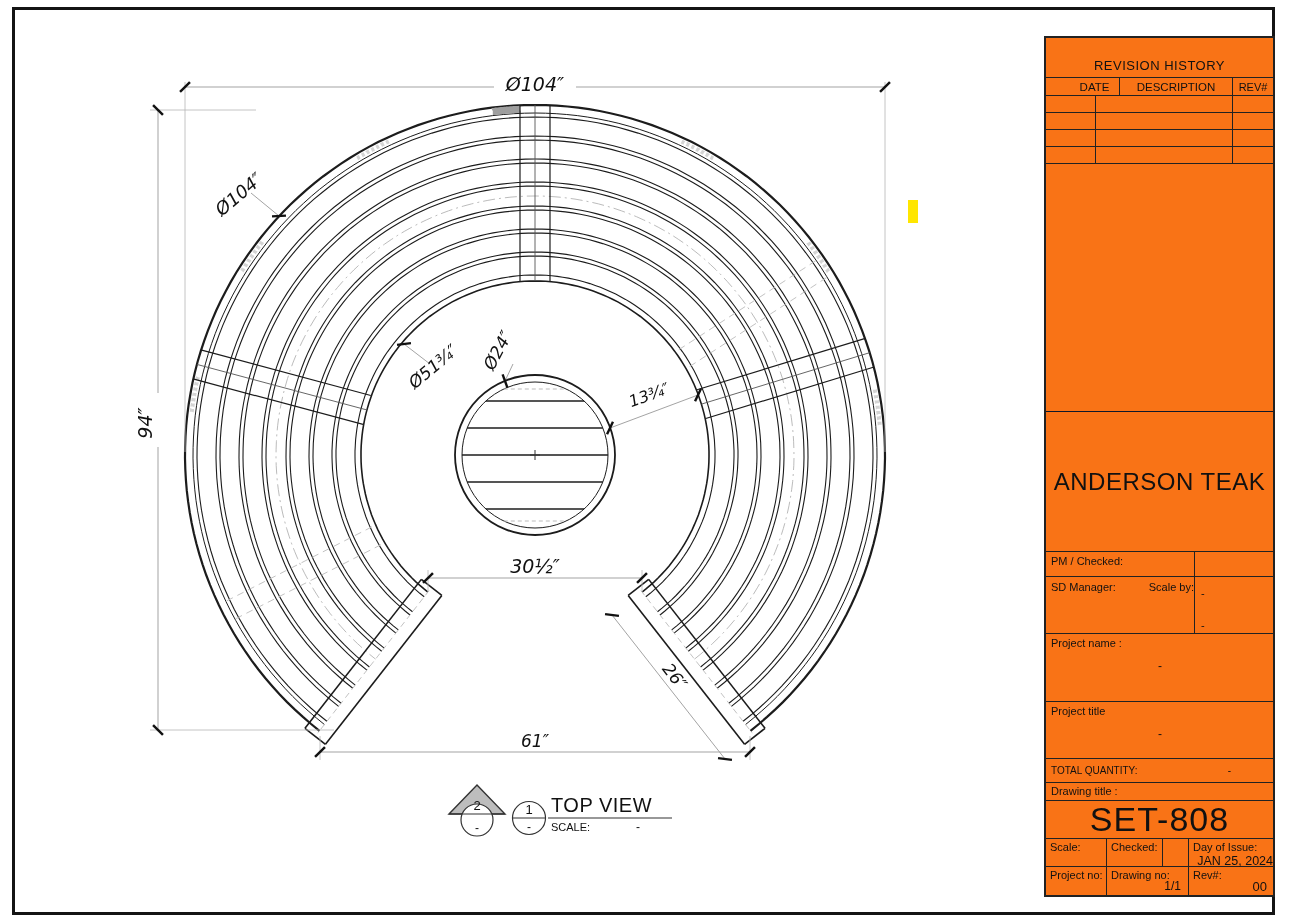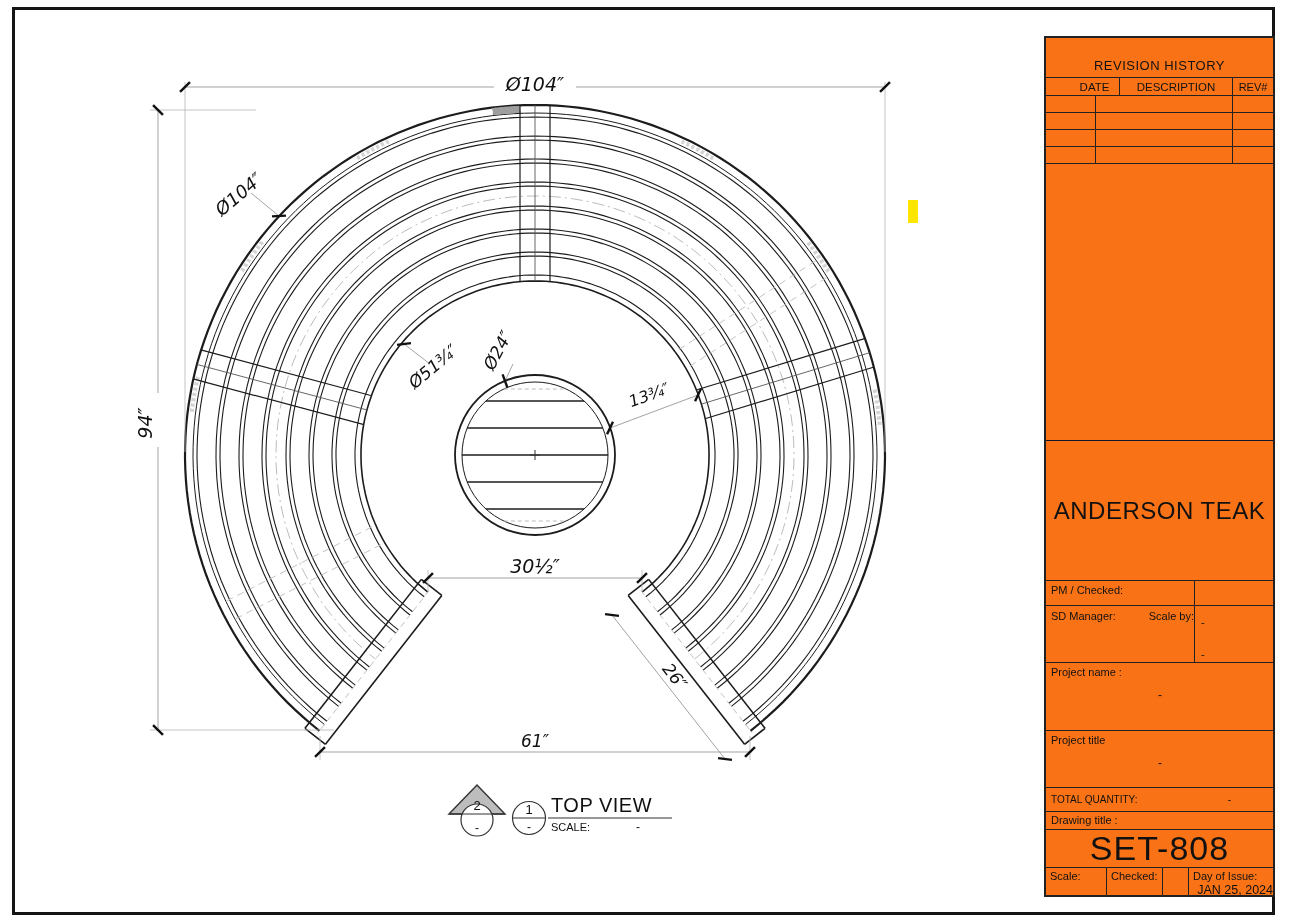--- a/index.html
+++ b/index.html
@@ -262,14 +262,25 @@
 
     <div class="grid-row g1">
       <div class="gcell gc-scale">Scale:</div>
       <div class="gcell gc-format">Checked:</div>
       <div class="gcell gc-narrow"></div>
       <div class="gcell gc-doi">
         <div>Day of Issue:</div>
         <div class="v">JAN 25, 2024</div>
       </div>
     </div>
+    <div class="grid-row g2">
+      <div class="gcell gc-pno">Project no:</div>
+      <div class="gcell gc-dno">
+        <div>Drawing no:</div>
+        <div class="br-val">1/1</div>
+      </div>
+      <div class="gcell gc-rev">
+        <div>Rev#:</div>
+        <div class="rev-num">00</div>
+      </div>
+    </div>
   </div>
 </div>
 
 </body></html>

